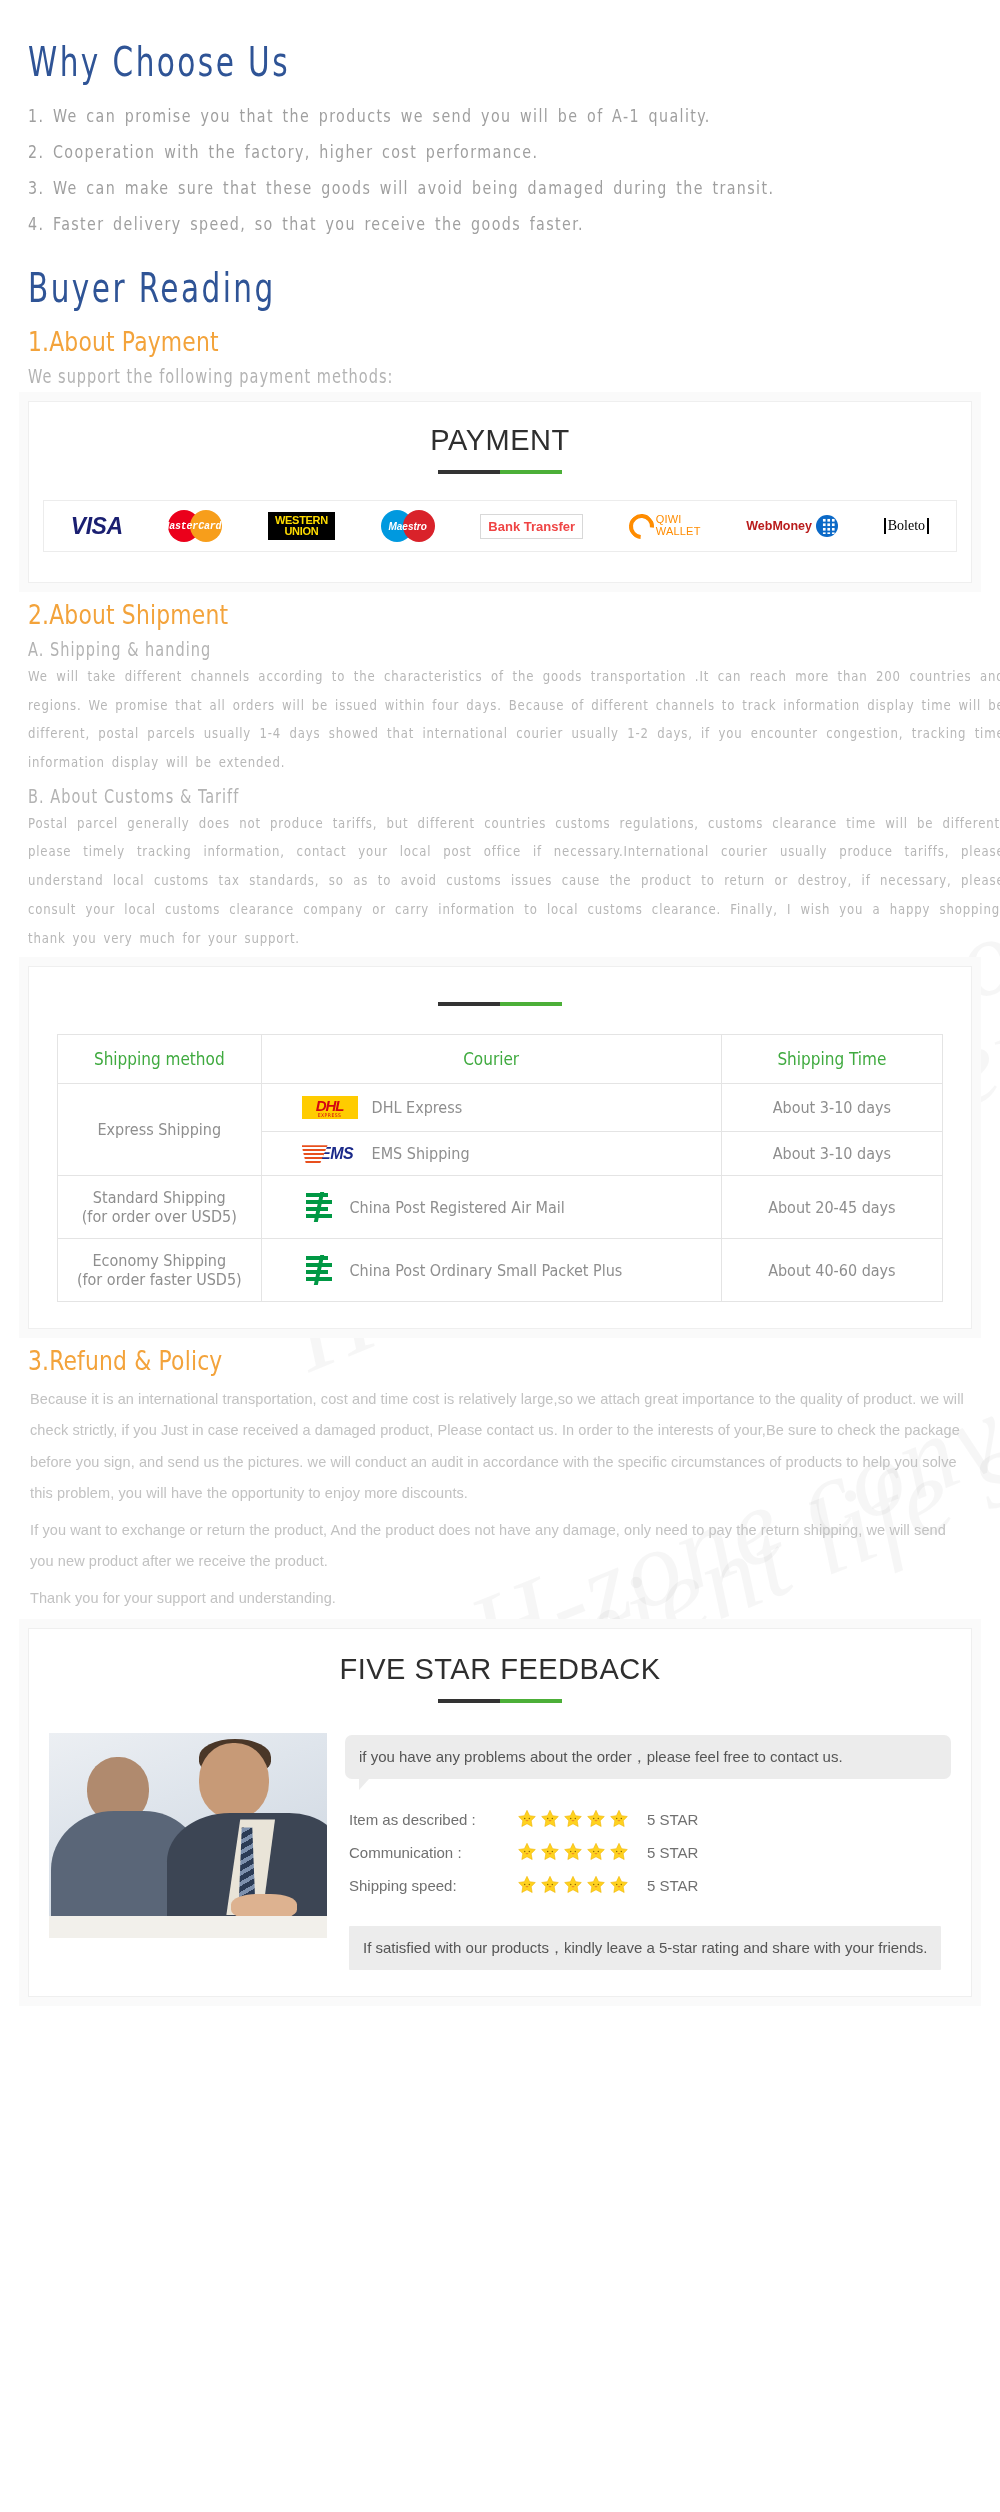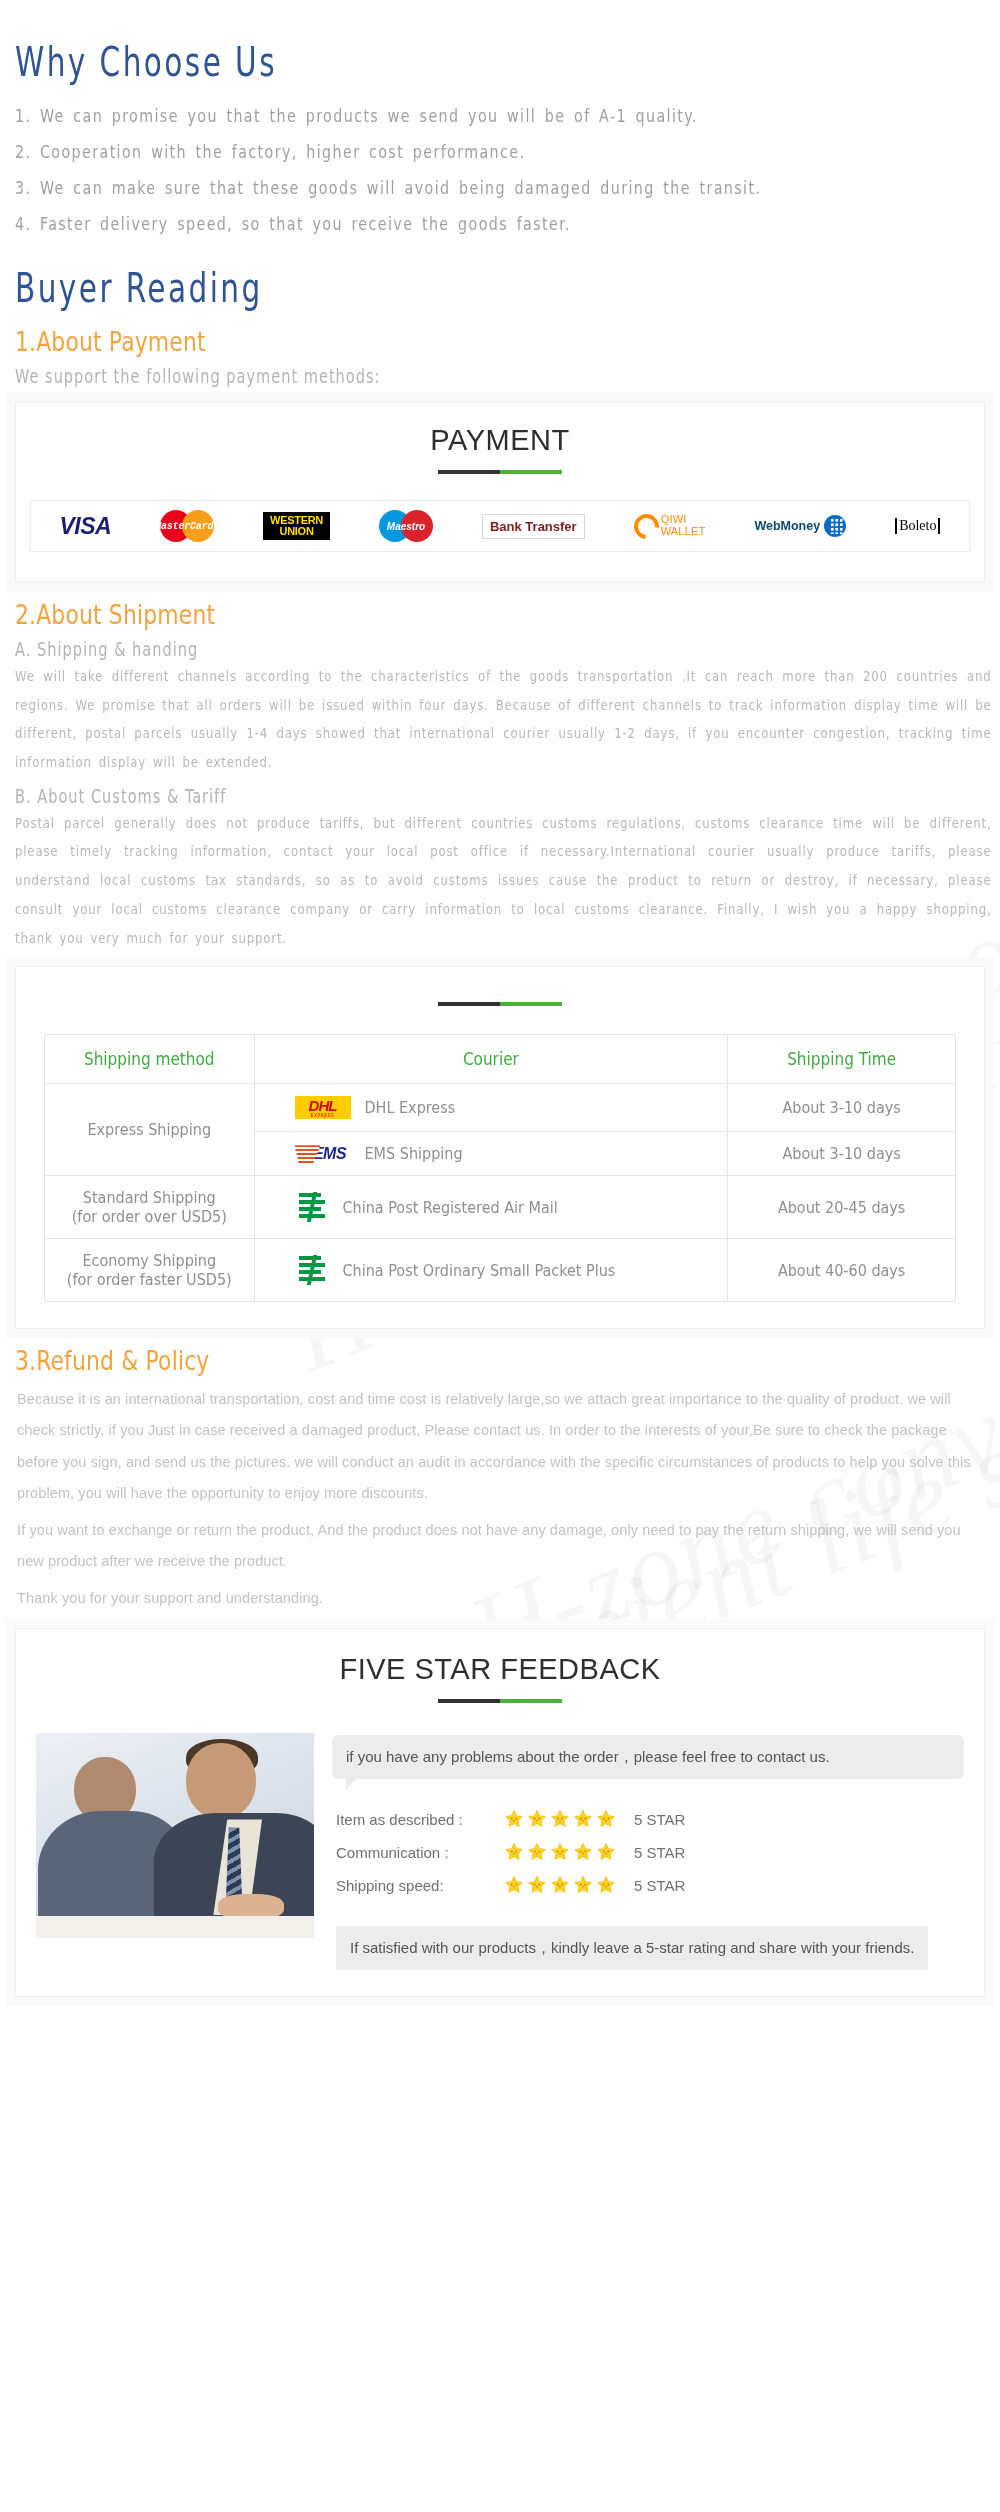--- a/index.html
+++ b/index.html
@@ -34,21 +34,21 @@
     color: rgba(0,0,0,0.035);
     white-space: nowrap;
     transform: rotate(-22deg);
     letter-spacing: 2px;
   }
   .wm1 { top: 180px; left: 540px; }
   .wm2 { top: 400px; left: 250px; }
   .wm3 { top: 700px; left: 430px; }
   .wm4 { top: 930px; left: -40px; }
 
-  .page { position: relative; z-index: 2; padding: 0 3px; margin-top: 40px; }
+  .page { position: relative; z-index: 2; padding: 0 16px; margin-top: 40px; }
 
   
   .hdr-blue {
     font-family: "DejaVu Sans Condensed", "Liberation Sans Narrow", "Liberation Sans", sans-serif;
     color: #2f5496;
     font-size: 40px;
     font-weight: 400;
     letter-spacing: 3px;
     line-height: 1.1;
     transform: scaleX(0.82);
@@ -176,35 +176,35 @@
   .maestro-logo .c { position: absolute; top: 0; width: 32px; height: 32px; border-radius: 50%; }
   .maestro-logo .c-blue { left: 0; background: #0099df; }
   .maestro-logo .c-red { right: 0; background: #d9222a; }
   .maestro-logo .txt {
     position: absolute; inset: 0; display: flex; align-items: center; justify-content: center;
     font-family: "Liberation Sans", sans-serif; font-weight: bold; font-style: italic;
     font-size: 10px; color: #fff; z-index: 3;
   }
   .bank-logo {
     border: 1px solid #d8d8d8; padding: 4px 7px; background: #fff;
-    font-family: "Liberation Sans", sans-serif; font-weight: bold; color: #7f1d1d; font-size: 13px;
+    font-family: "Liberation Sans", sans-serif; font-weight: bold; color: #ef4444; font-size: 13px;
   }
   .qiwi-logo { display: flex; align-items: center; gap: 2px; }
   .qiwi-logo .q {
     width: 25px; height: 25px; border: 4px solid #ff8c00; border-radius: 50%;
     border-bottom-color: transparent; transform: rotate(-40deg);
   }
   .qiwi-logo .t {
     font-family: "Liberation Sans", sans-serif; color: #ff8c00; font-size: 11px;
     line-height: 1.05; letter-spacing: 0.2px;
   }
   .wm-logo { display: flex; align-items: center; gap: 4px; }
   .wm-logo .t {
     font-family: "Liberation Sans", sans-serif; font-weight: bold;
-    color: #0c4a6e; font-size: 12.5px;
+    color: #b91c1c; font-size: 12.5px;
   }
   .wm-logo .globe {
     width: 22px; height: 22px; border-radius: 50%;
     background: #0b69c7;
     position: relative; overflow: hidden;
   }
   .wm-logo .globe::after {
     content: ""; position: absolute; inset: 3px 2px 3px 6px;
     background-image: radial-gradient(#ffffff 40%, transparent 41%);
     background-size: 4.5px 4.5px;

